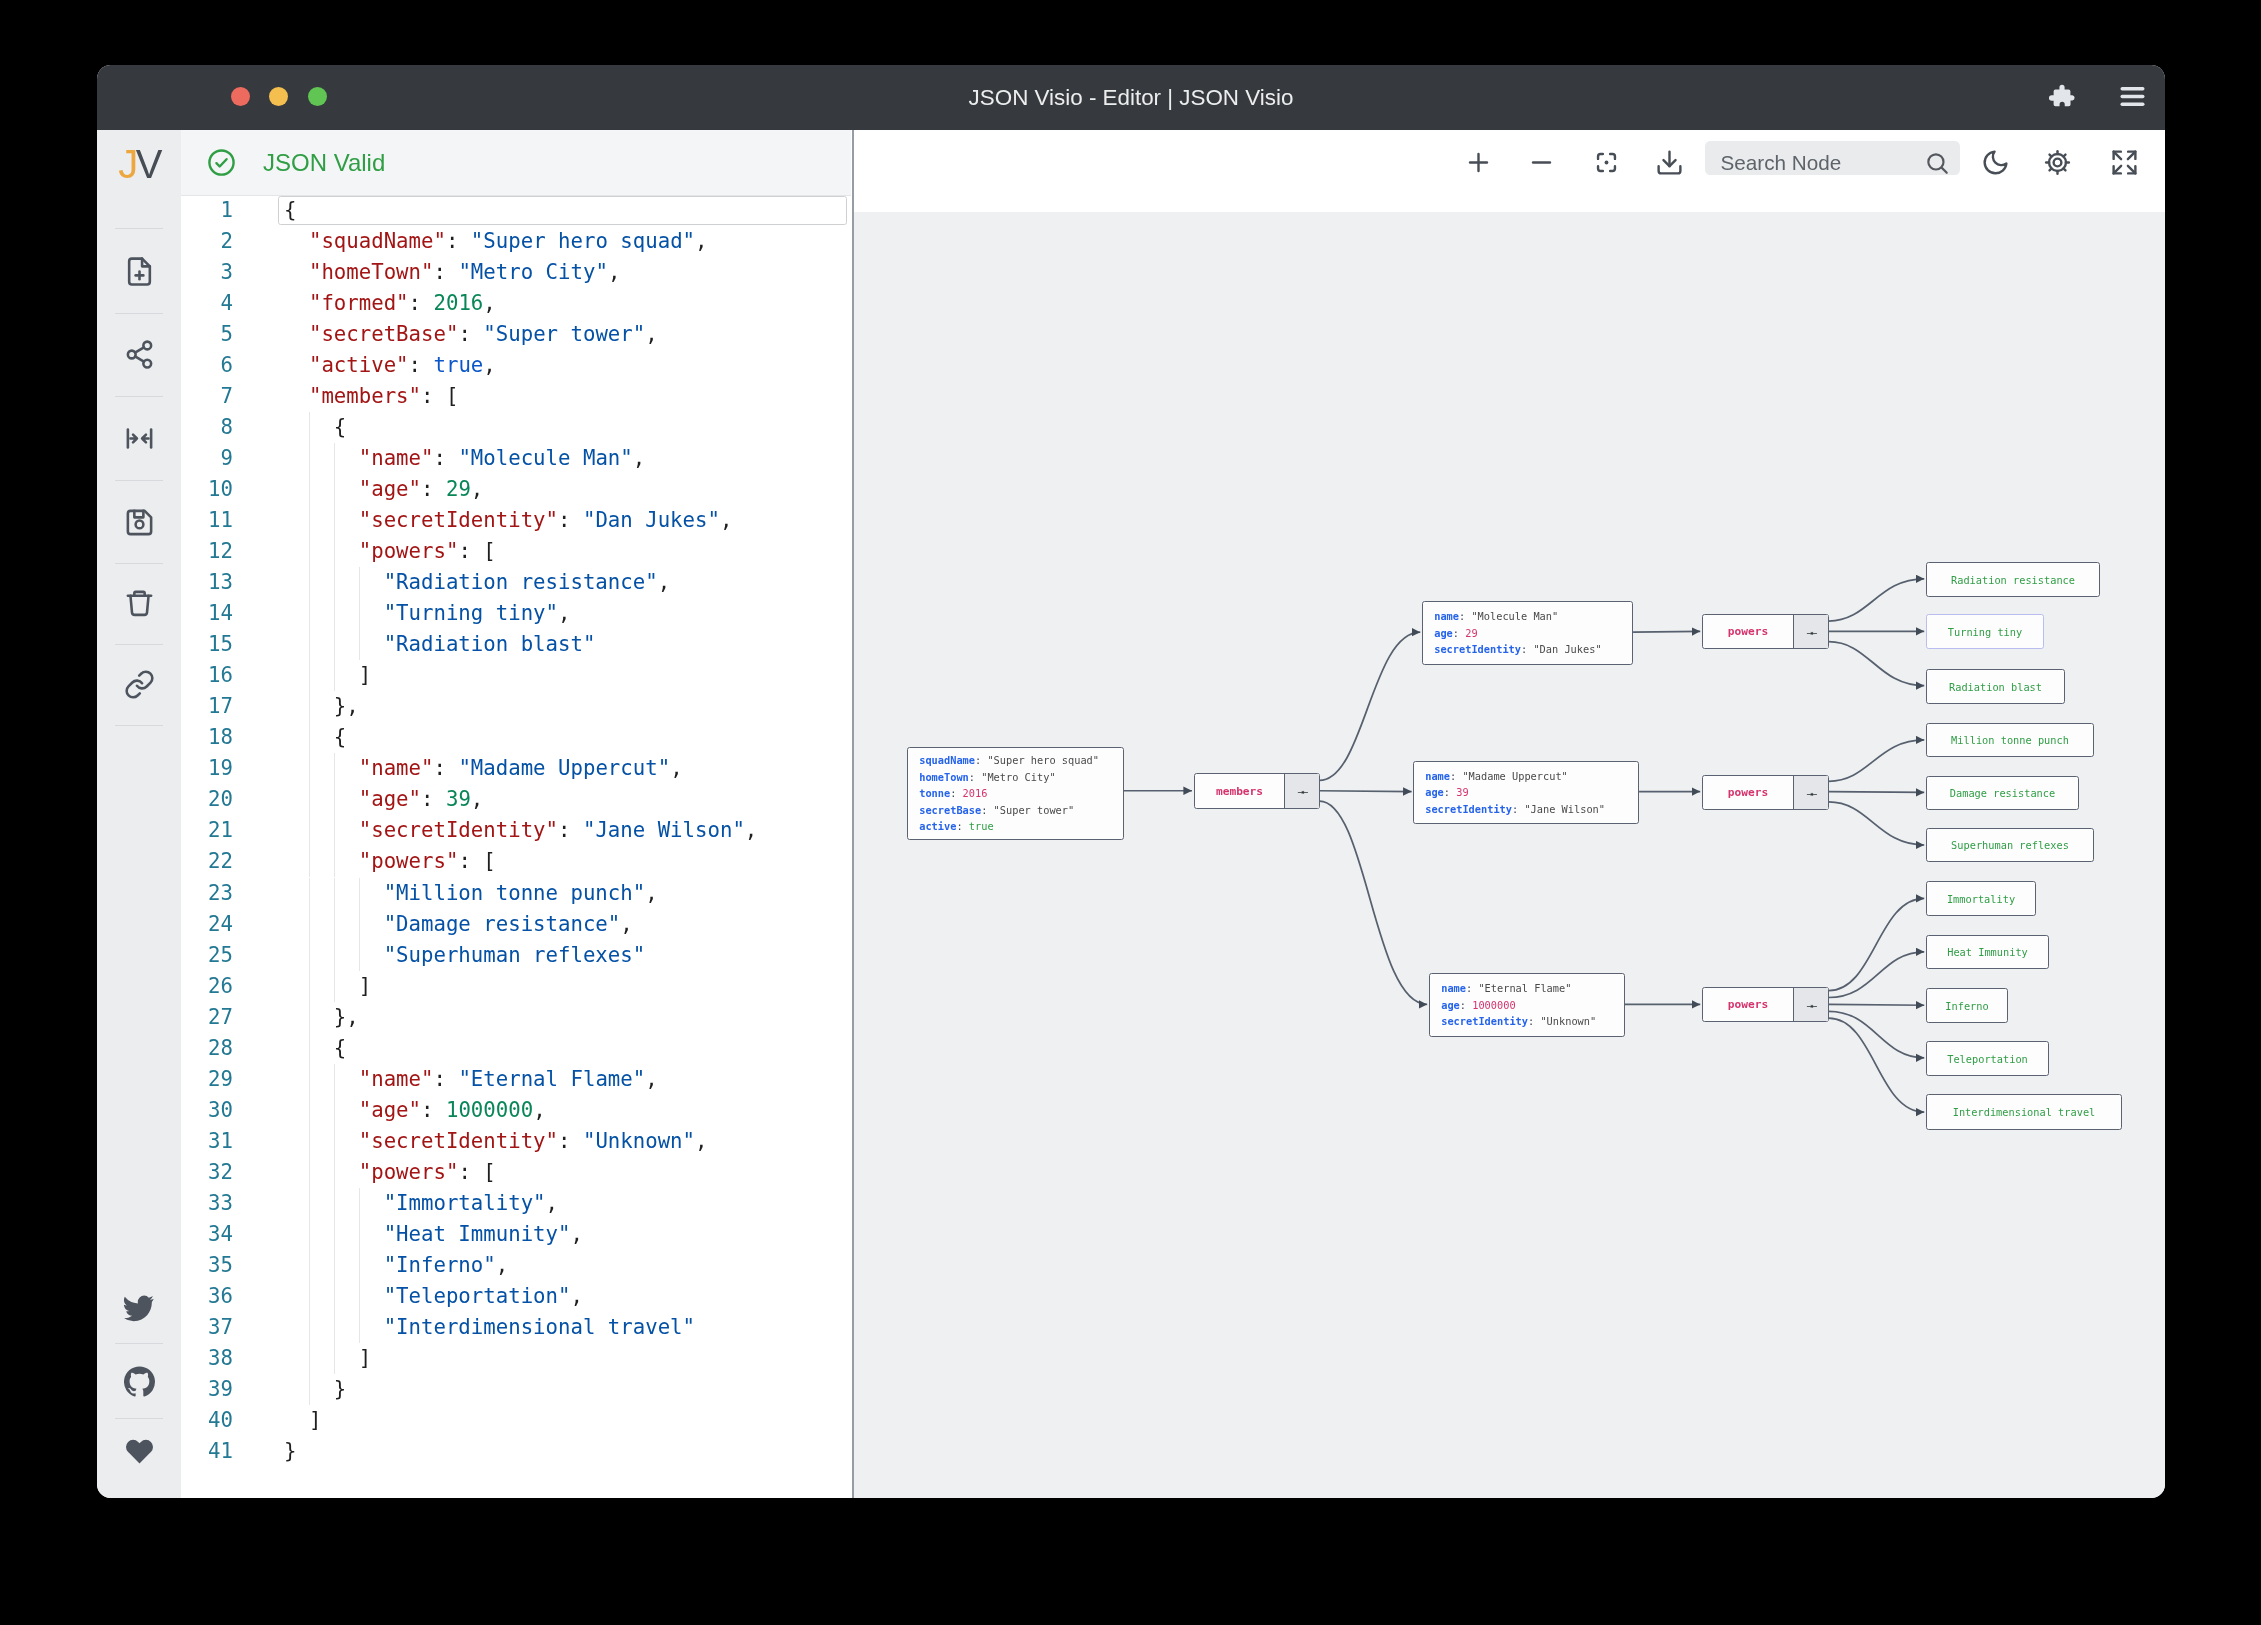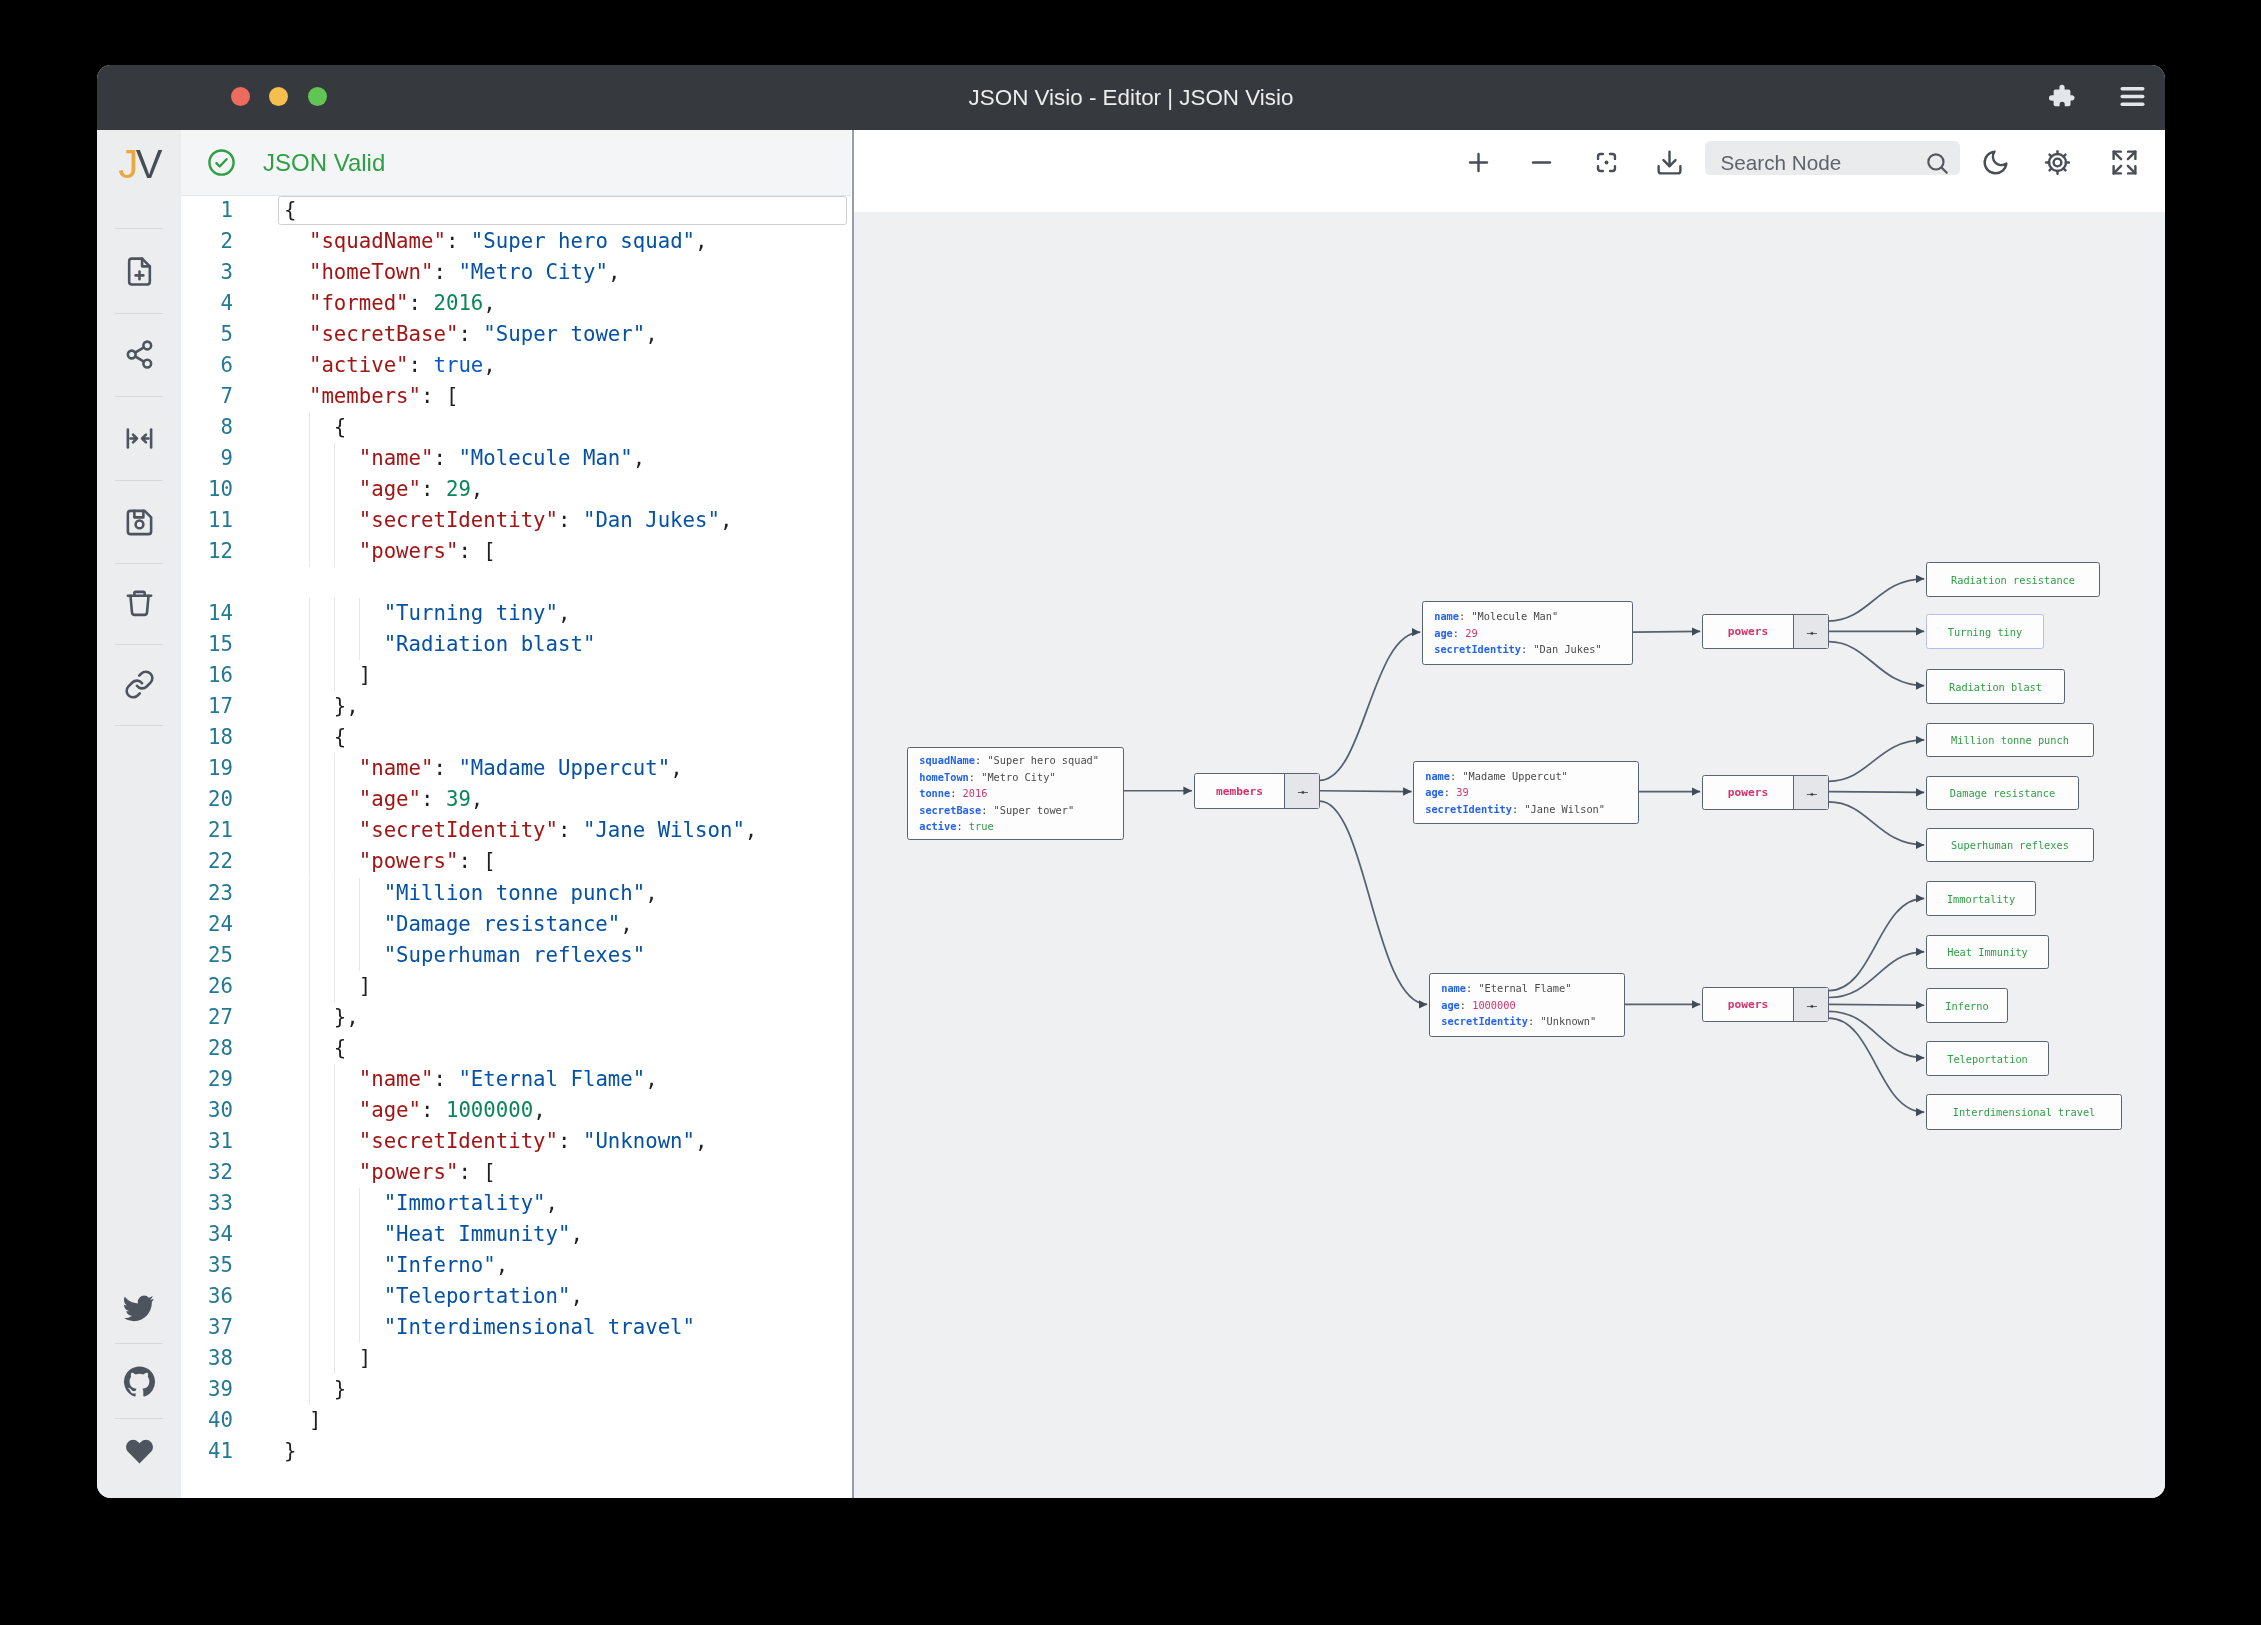--- a/index.html
+++ b/index.html
@@ -208,20 +208,24 @@
             <div class="ed-code"><i class="guide" style="left: 25px;"></i><i class="guide" style="left: 50px;"></i><span class="tk-p">      </span><span class="tk-k">"age"</span><span class="tk-p">: </span><span class="tk-n">29</span><span class="tk-p">,</span></div>
           </div>
           <div class="ed-line" style="top: 310px;">
             <div class="ed-num">11</div>
             <div class="ed-code"><i class="guide" style="left: 25px;"></i><i class="guide" style="left: 50px;"></i><span class="tk-p">      </span><span class="tk-k">"secretIdentity"</span><span class="tk-p">: </span><span class="tk-s">"Dan Jukes"</span><span class="tk-p">,</span></div>
           </div>
           <div class="ed-line" style="top: 341px; text-decoration: underline;">
             <div class="ed-num">12</div>
             <div class="ed-code"><i class="guide" style="left: 25px;"></i><i class="guide" style="left: 50px;"></i><span class="tk-p">      </span><span class="tk-k">"powers"</span><span class="tk-p">: [</span></div>
           </div>
+          <div class="ed-line" style="top: 372px;">
+            <div class="ed-num">13</div>
+            <div class="ed-code"><i class="guide" style="left: 25px;"></i><i class="guide" style="left: 50px;"></i><i class="guide" style="left: 75px;"></i><span class="tk-p">        </span><span class="tk-s">"Radiation resistance"</span><span class="tk-p">,</span></div>
+          </div>
           <div class="ed-line" style="top: 403px;">
             <div class="ed-num">14</div>
             <div class="ed-code"><i class="guide" style="left: 25px;"></i><i class="guide" style="left: 50px;"></i><i class="guide" style="left: 75px;"></i><span class="tk-p">        </span><span class="tk-s">"Turning tiny"</span><span class="tk-p">,</span></div>
           </div>
           <div class="ed-line" style="top: 434px; padding-left: 8px;">
             <div class="ed-num">15</div>
             <div class="ed-code"><i class="guide" style="left: 25px;"></i><i class="guide" style="left: 50px;"></i><i class="guide" style="left: 75px;"></i><span class="tk-p">        </span><span class="tk-s">"Radiation blast"</span></div>
           </div>
           <div class="ed-line" style="top: 465px;">
             <div class="ed-num">16</div>

